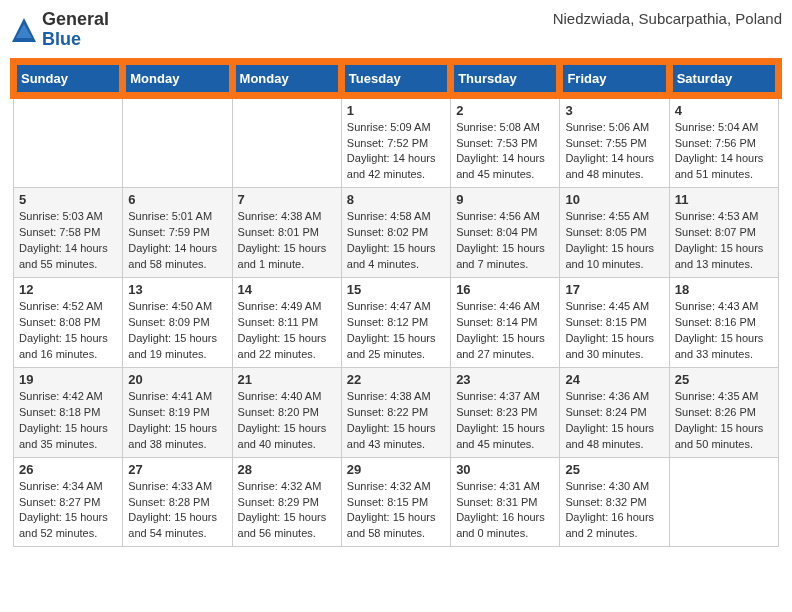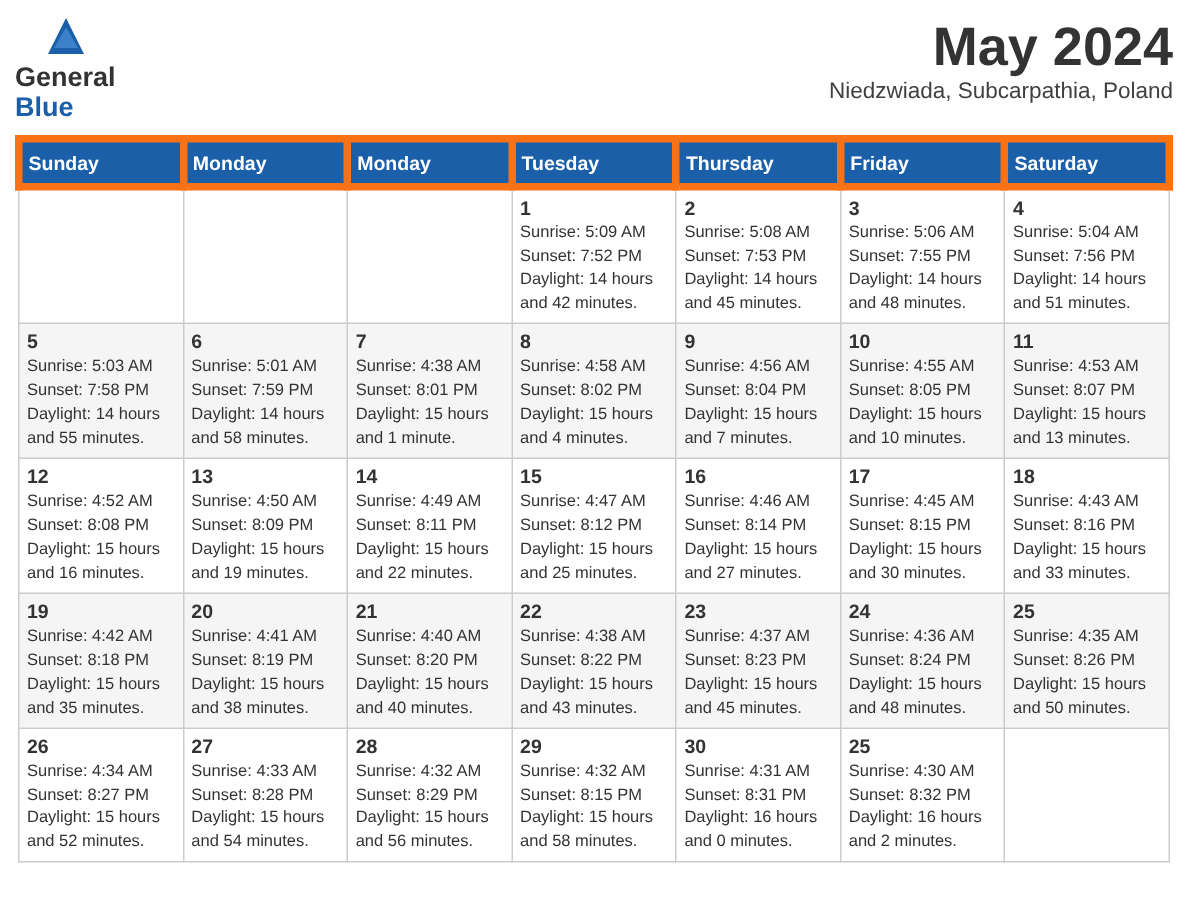--- a/index.html
+++ b/index.html
@@ -13,21 +13,20 @@
     .header {
       display: flex;
       justify-content: space-between;
       align-items: flex-start;
       margin-bottom: 8px;
     }
     .logo {
       display: flex;
       align-items: center;
       gap: 4px;
-      flex-direction: column;
     }
     .logo-text {
       display: flex;
       flex-direction: column;
       line-height: 1.1;
     }
     .logo-general {
       font-size: 18px;
       font-weight: bold;
       color: #333;
@@ -57,21 +56,21 @@
       width: 100%;
       border-collapse: collapse;
       border: 1px solid #ccc;
     }
     .calendar th {
       background-color: #1a5fa8;
       color: white;
       font-size: 13px;
       padding: 6px 4px;
       text-align: left;
-      border: 5px solid #f97316;
+      border: 7px solid #f97316;
       font-weight: bold;
     }
     .calendar td {
       vertical-align: top;
       border: 1px solid #ccc;
       padding: 4px 5px;
       font-size: 11px;
       color: #333;
       width: 14.28%;
       min-height: 80px;
@@ -100,21 +99,20 @@
     <svg class="logo-icon" viewBox="0 0 28 28" xmlns="http://www.w3.org/2000/svg">
       <polygon points="14,2 26,26 2,26" fill="#1a5fa8"></polygon>
       <polygon points="14,8 22,22 6,22" fill="#4a90d9" opacity="0.7"></polygon>
     </svg>
     <div class="logo-text">
       <span class="logo-general">General</span>
       <span class="logo-blue">Blue</span>
     </div>
   </div>
   <div class="title-block">
-    <div class="month-title">May 2024</div>
     <div class="subtitle">Niedzwiada, Subcarpathia, Poland</div>
   </div>
 </div>
 
 <table class="calendar">
   <thead>
     <tr>
     <th>Sunday</th>
         <th>Monday</th>
         <th>Monday</th>

